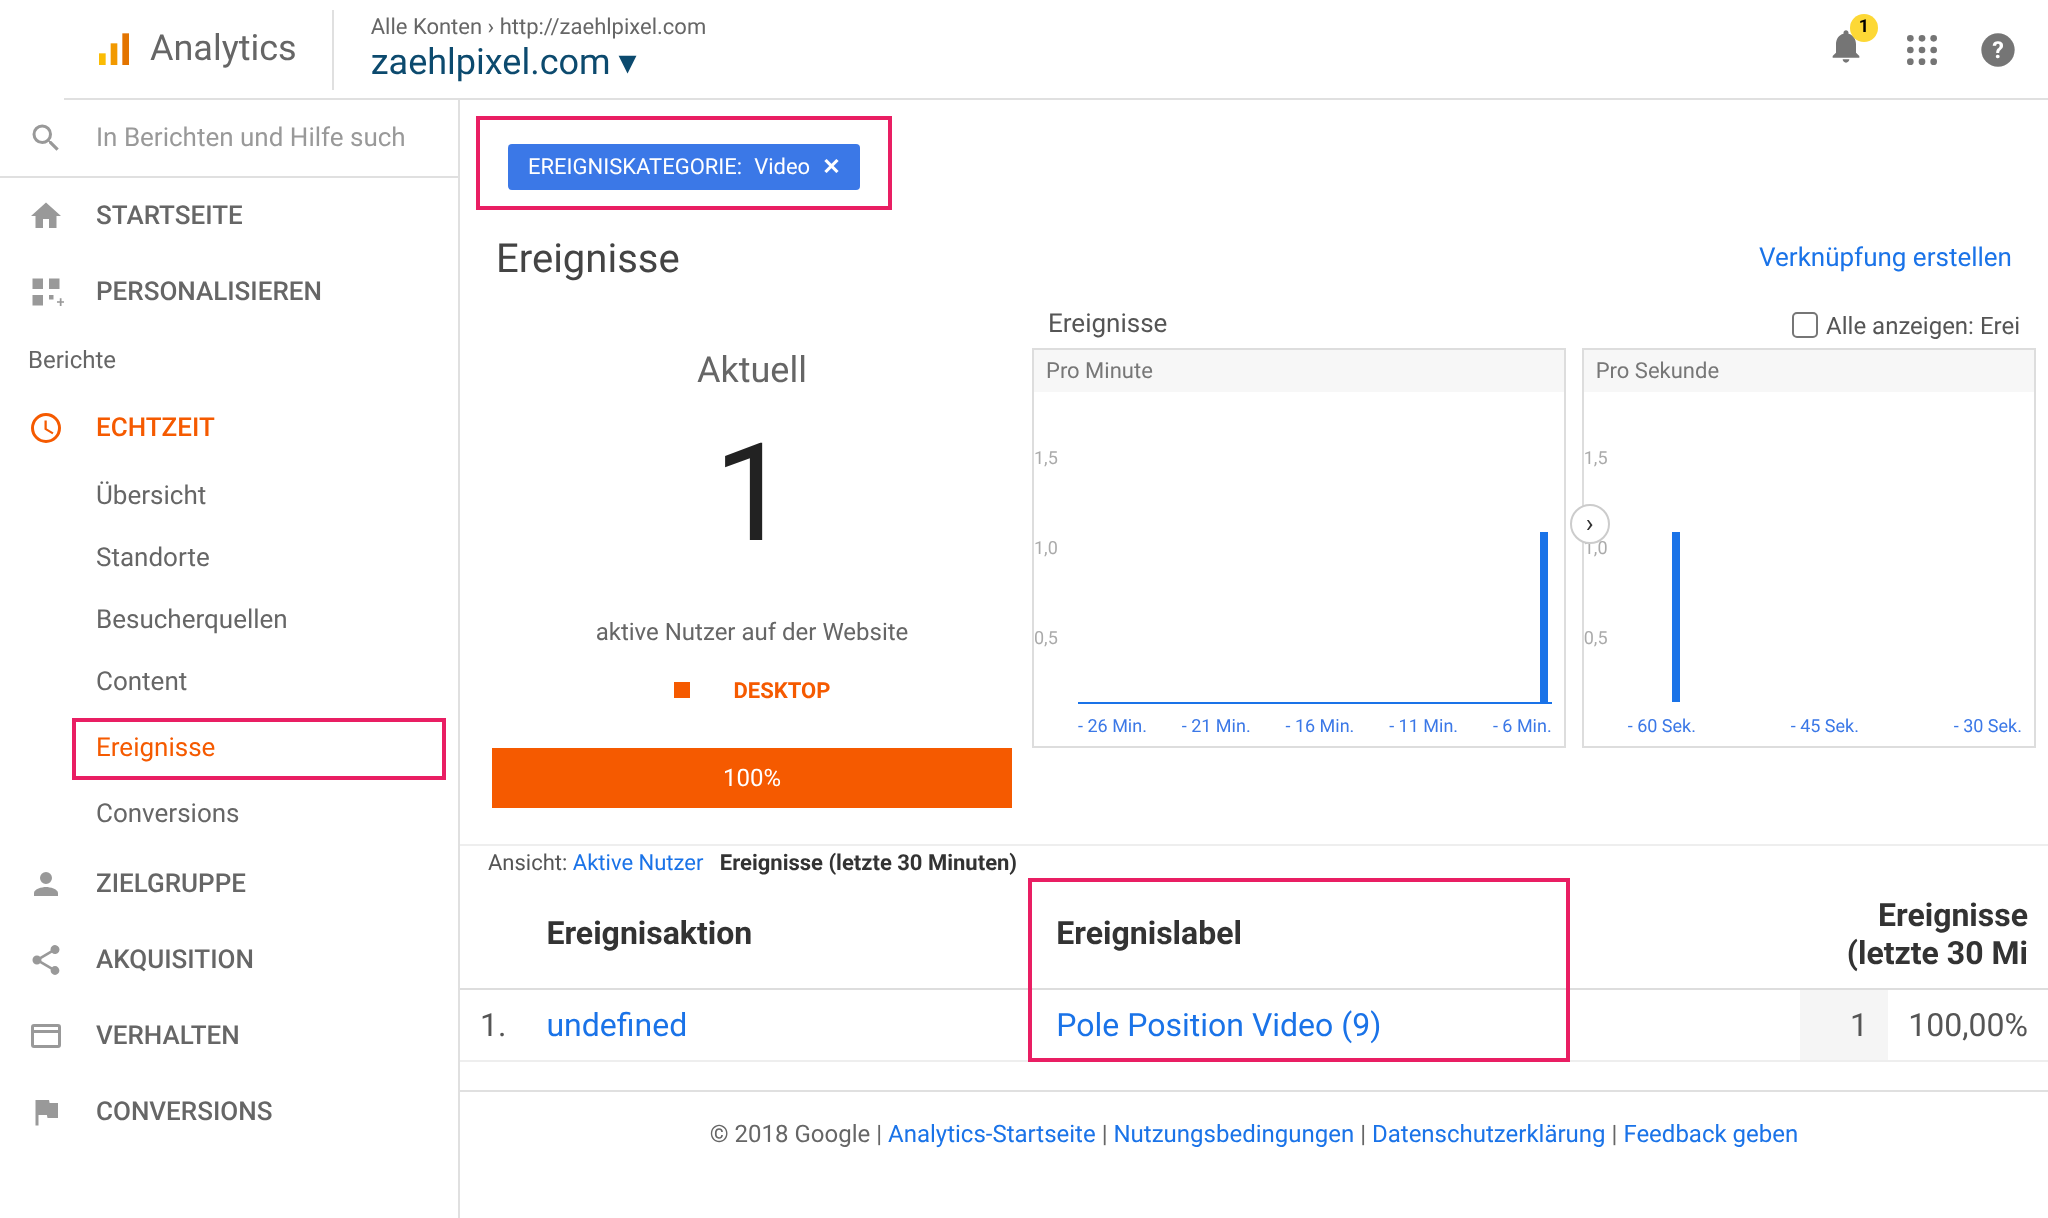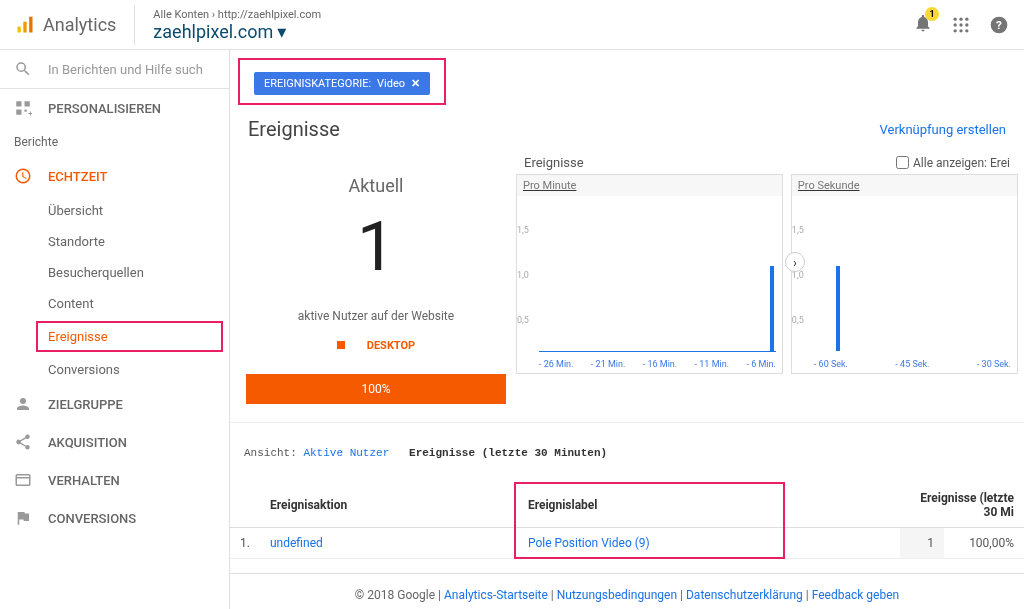--- a/index.html
+++ b/index.html
@@ -1,19 +1,19 @@
 <!DOCTYPE html>
 <html><head>
 <meta charset="utf-8">
 <style>
 * { box-sizing: border-box; margin: 0; padding: 0; }
 body { font-family: Roboto, Arial, sans-serif; font-size: 13px; color: #333; background: #fff; width: 1024px; height: 609px; overflow: hidden; }
 
 
-.header { height: 50px; border-bottom: 1px solid #e0e0e0; display: flex; align-items: center; padding: 0 15px; position: relative; }
+.header { height: 50px; border-bottom: 1px solid #e0e0e0; display: flex; align-items: center; padding: 0 15px; position: relative; margin-left: 32px; }
 .ga-logo { display: flex; align-items: center; gap: 8px; }
 .ga-logo-icon { width: 20px; height: 20px; }
 .ga-logo-text { font-size: 18px; color: #666; font-weight: 400; }
 .header-divider { width: 1px; height: 40px; background: #e0e0e0; margin: 0 18px; }
 .account-block { display: flex; flex-direction: column; }
 .account-breadcrumb { font-size: 11px; color: #666; }
 .account-breadcrumb a { color: #666; text-decoration: none; }
 .property-name { font-size: 18px; color: #0c4a6e; display: flex; align-items: center; gap: 4px; }
 .header-icons { position: absolute; right: 15px; display: flex; align-items: center; gap: 18px; }
 .bell-wrap { position: relative; }
@@ -46,36 +46,36 @@
 .panel-left .aktuell { font-size: 18px; color: #666; margin-top: 16px; }
 .panel-left .big-num { font-size: 68px; font-weight: 400; color: #222; line-height: 1.1; margin: 14px 0; }
 .panel-left .subtxt { font-size: 12px; color: #666; margin-bottom: 16px; margin-top: 24px; }
 .device-label { color: #f55a00; font-size: 11px; font-weight: bold; display: flex; align-items: center; justify-content: center; gap: 22px; }
 .device-label .sq { width: 8px; height: 8px; background: #f55a00; }
 .device-bar { background: #f55a00; color: #fff; font-size: 12px; padding: 8px 0; margin-top: 22px; }
 
 .panel-charts { flex: 1; position: relative; }
 .charts-head { display: flex; justify-content: space-between; padding: 0 8px 4px; font-size: 13px; color: #555; }
 .checkbox-row { display: flex; align-items: center; gap: 4px; font-size: 12px; color: #555; }
-.two-charts { display: flex; gap: 4px; position: relative; text-decoration: underline; }
+.two-charts { display: flex; gap: 4px; position: relative; }
 .chart-box { flex: 1; border: 1px solid #ddd; height: 200px; position: relative; background: #fff; font-size: 11px; color: #777; }
 .chart-title-small { padding: 4px 6px; background: #f7f7f7; }
 .expand-btn { position: absolute; left: -2px; top: 78px; background: #fff; border: 1px solid #ccc; border-radius: 50%; width: 20px; height: 20px; display: flex; align-items: center; justify-content: center; cursor: pointer; z-index: 2; }
 .yaxis { position: absolute; left: 0; font-size: 9px; color: #aaa; }
 .xaxis { position: absolute; bottom: 4px; left: 22px; right: 6px; display: flex; justify-content: space-between; font-size: 9px; color: #3b78e7; }
 .bar-spike { position: absolute; width: 4px; background: #1a73e8; bottom: 22px; }
 
-.view-row { padding: 24px 14px; font-size: 11px; color: #555; border-top: 1px solid #eee; font-family: Liberation Mono, monospace; }
+.view-row { padding: 2px 14px; font-size: 11px; color: #555; border-top: 1px solid #eee; }
 .view-row a { color: #1a73e8; text-decoration: none; }
 .view-row .bold { font-weight: bold; color: #333; }
 
 .metrics-bar { background: #f1f1f1; padding: 6px 14px; font-size: 11px; color: #555; border: 1px solid #ddd; margin: 4px 0 0; display: flex; justify-content: space-between; }
 .search-box { background: #fff; border: 1px solid #ccc; width: 100px; height: 18px; }
 
-.data-table { width: 100%; border-collapse: collapse; font-size: 12px; }
+.data-table { width: 100%; border-collapse: collapse; font-size: 16px; }
 .data-table th { text-align: left; padding: 8px 10px; border-bottom: 1px solid #ddd; font-weight: bold; color: #333; }
 .data-table td { padding: 8px 10px; border-bottom: 1px solid #eee; color: #555; }
 .data-table td a { color: #1a73e8; text-decoration: none; }
 .label-col-box { border: 2px solid #e91e63; display: inline-block; padding: 0 2px; }
 .th-right { text-align: right !important; }
 .td-right { text-align: right; }
 .td-num { text-align: right; background: #f5f5f5; width: 44px; }
 
 .footer { text-align: center; padding: 14px 0; font-size: 12px; color: #666; border-top: 1px solid #e0e0e0; margin-top: 14px; }
 .footer a { color: #1a73e8; text-decoration: none; }
@@ -130,20 +130,26 @@
 </div>
 
 <div class="sidebar" data-name="sidebar">
   <div class="search-row" data-name="sidebar-search">
     <svg width="18" height="18" viewBox="0 0 24 24" fill="#999" data-name="search-icon">
         <path d="M15.5 14h-.79l-.28-.27A6.47 6.47 0 0016 9.5 6.5 6.5 0 109.5 16a6.47 6.47 0 004.23-1.57l.27.28v.79l5 4.99L20.49 19l-4.99-5zM9.5 14A4.5 4.5 0 1114 9.5 4.49 4.49 0 019.5 14z"></path>
       </svg>
     <span data-name="search-placeholder">In Berichten und Hilfe such</span>
   </div>
 
+  <div class="nav-item" data-name="nav-startseite">
+    <svg class="icon" viewBox="0 0 24 24" data-name="home-icon">
+        <path d="M10 20v-6h4v6h5v-8h3L12 3 2 12h3v8z"></path>
+      </svg>
+    <span data-name="nav-startseite-label">STARTSEITE</span>
+  </div>
   <div class="nav-item" data-name="nav-personalisieren">
     <svg class="icon" viewBox="0 0 24 24" data-name="dashboard-icon">
         <rect x="3" y="3" width="7" height="7"></rect>
         <rect x="14" y="3" width="7" height="7"></rect>
         <rect x="3" y="14" width="7" height="7"></rect>
         <rect x="14" y="14" width="3" height="3"></rect>
         <text x="19" y="22" font-size="10">+</text>
       </svg>
     <span data-name="nav-personalisieren-label">PERSONALISIEREN</span>
   </div>

